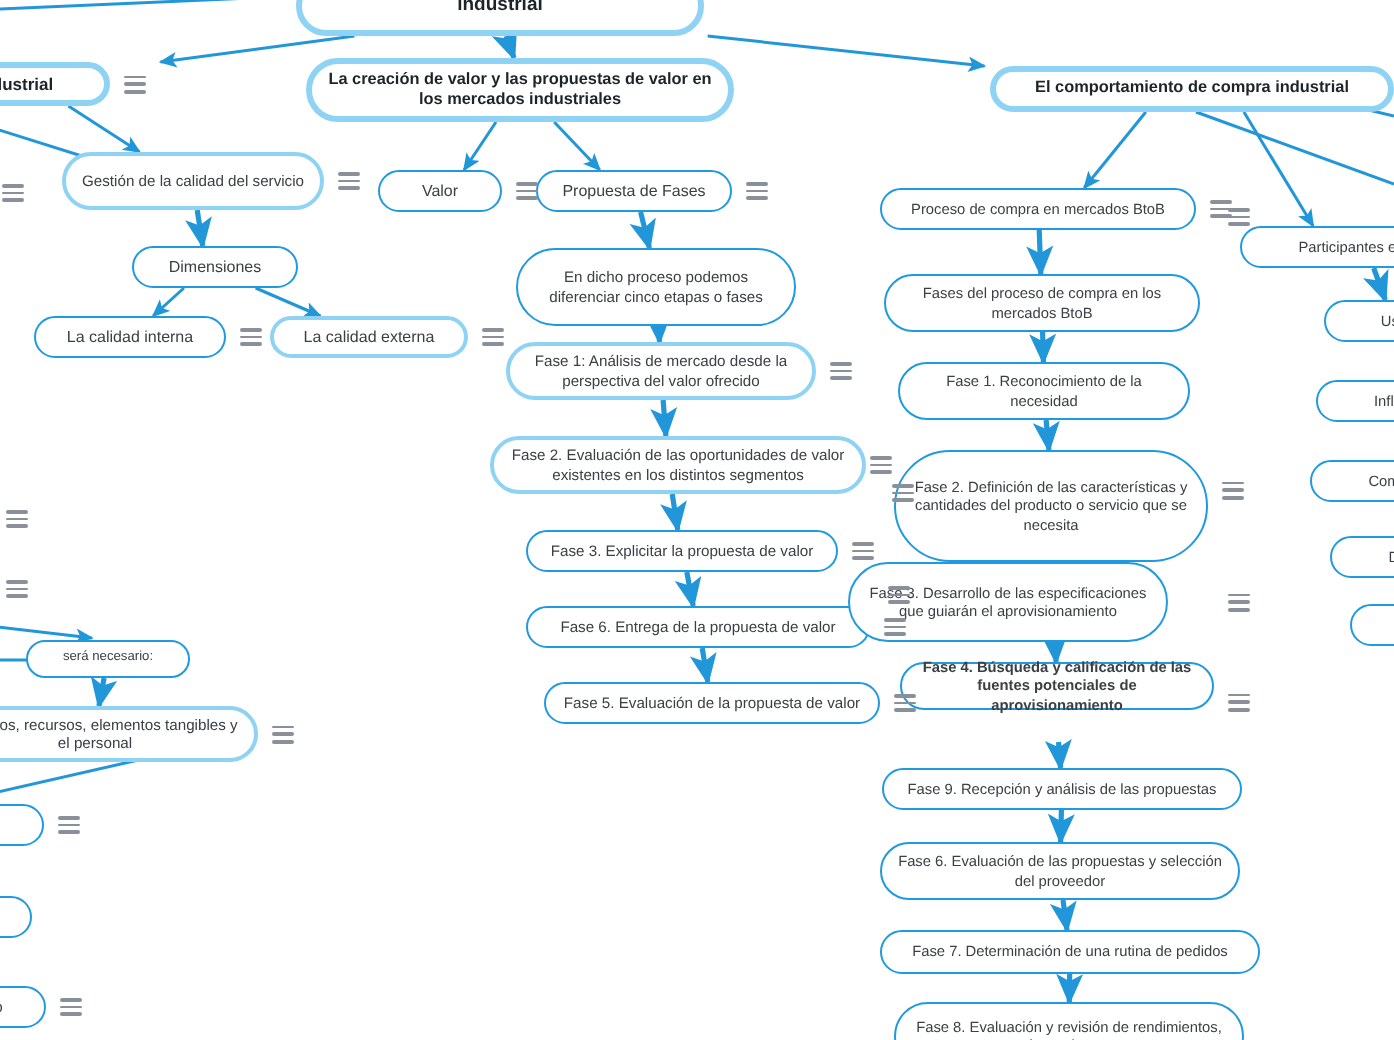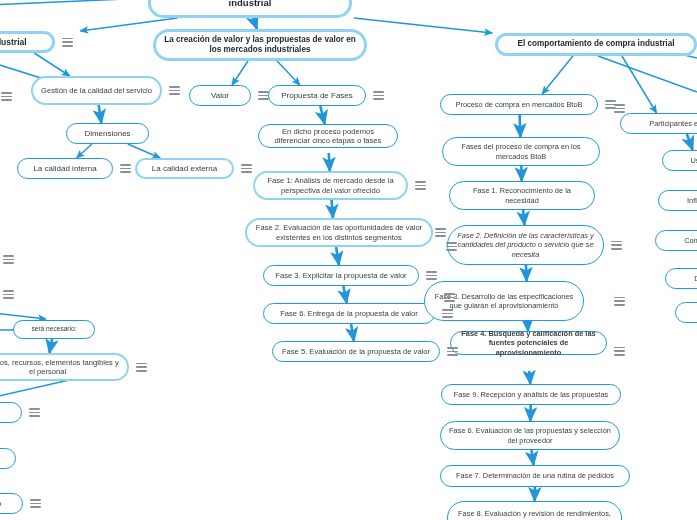--- a/index.html
+++ b/index.html
@@ -143,21 +143,21 @@
         <i></i>
       </div>
       <div class="node topic2" style="left: 135px; top: 158px; width: 99px; height: 21px; font-size: 8px;">
         <span>La calidad externa</span>
       </div>
       <div class="hamburger" style="left: 241px; top: 164px;">
         <i></i>
         <i></i>
         <i></i>
       </div>
-      <div class="node" style="left: 258px; top: 124px; width: 140px; height: 24px; font-size: 7.6px;">
+      <div class="node" style="left: 258px; top: 124px; width: 140px; height: 39px; font-size: 7.6px;">
         <span>En dicho proceso podemos diferenciar cinco etapas o fases</span>
       </div>
       <div class="node topic2" style="left: 253px; top: 171px; width: 155px; height: 29px; font-size: 7.6px;">
         <span>Fase 1: Análisis de mercado desde la perspectiva del valor ofrecido</span>
       </div>
       <div class="hamburger" style="left: 415px; top: 181px;">
         <i></i>
         <i></i>
         <i></i>
       </div>
@@ -230,21 +230,21 @@
         <i></i>
         <i></i>
         <i></i>
       </div>
       <div class="node" style="left: 442px; top: 137px; width: 158px; height: 29px; font-size: 7.4px;">
         <span>Fases del proceso de compra en los mercados BtoB</span>
       </div>
       <div class="node" style="left: 449px; top: 181px; width: 146px; height: 29px; font-size: 7.4px;">
         <span>Fase 1. Reconocimiento de la necesidad</span>
       </div>
-      <div class="node" style="left: 447px; top: 225px; width: 157px; height: 40px; font-size: 7.4px; font-style: italic;">
+      <div class="node" style="left: 447px; top: 225px; width: 157px; height: 56px; font-size: 7.4px;">
         <span>Fase 2. Definición de las características y cantidades del producto o servicio que se necesita</span>
       </div>
       <div class="hamburger" style="left: 611px; top: 240.5px;">
         <i></i>
         <i></i>
         <i></i>
       </div>
       <div class="node" style="left: 424px; top: 281px; width: 160px; height: 40px; font-size: 7.4px;">
         <span>Fase 3. Desarrollo de las especificaciones que guiarán el aprovisionamiento</span>
       </div>

